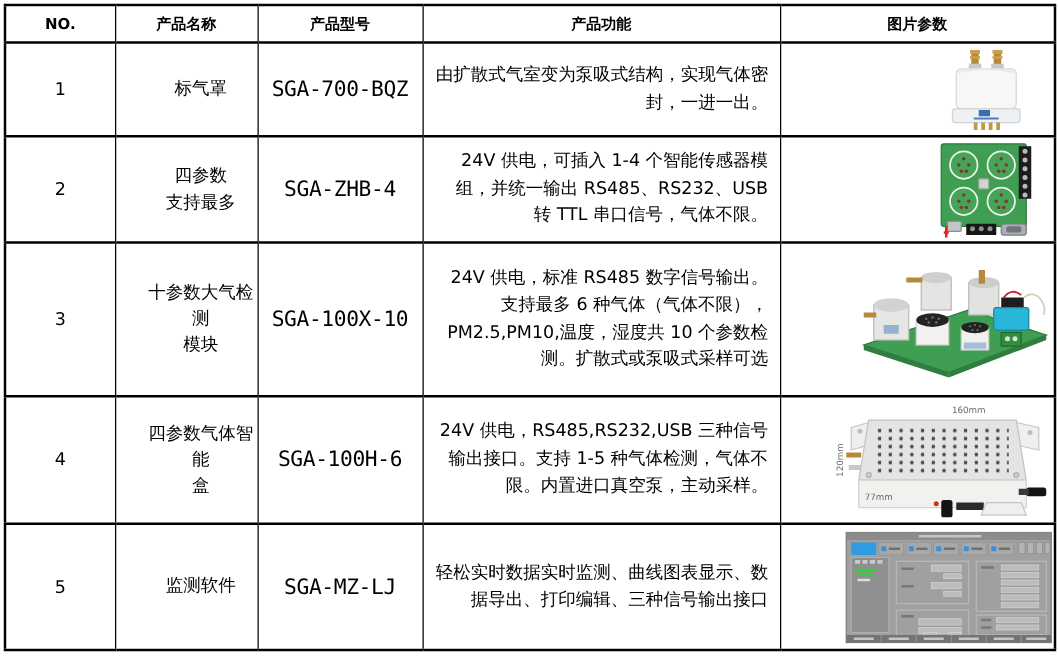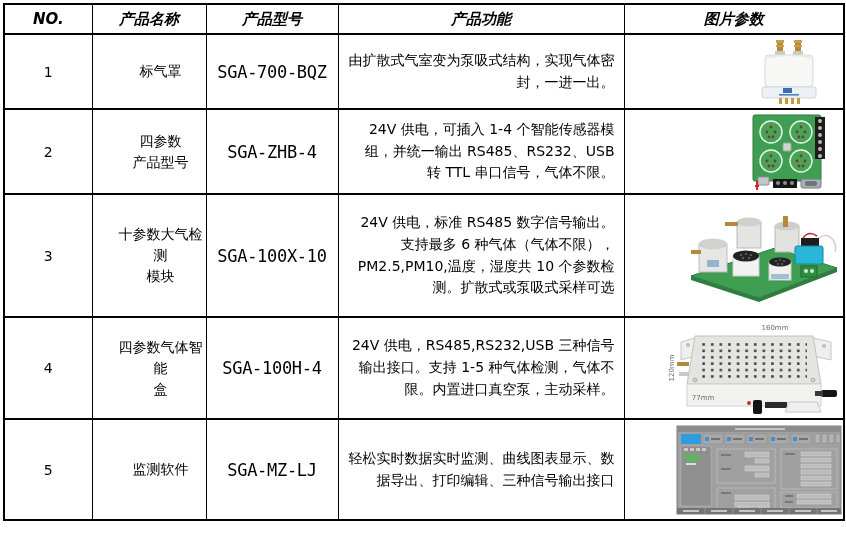--- a/index.html
+++ b/index.html
@@ -1,19 +1,19 @@
 <!DOCTYPE html>
 <html><head>
 <meta charset="utf-8">
 <style>
   html,body{margin:0;padding:0;background:#ffffff;}
   body{width:846px;height:533px;overflow:hidden;font-family:"DejaVu Sans",sans-serif;color:#000;}
   table.spec{border-collapse:collapse;table-layout:fixed;position:absolute;left:3px;top:3px;width:840px;border:2px solid #000;}
   td,th{border:1px solid #000;border-top-width:2px;border-bottom-width:2px;padding:0;vertical-align:middle;overflow:hidden;}
-  th{font-size:15px;font-weight:bold;text-align:center;height:28px;font-style:italic;}
+  th{font-size:12px;font-weight:bold;text-align:center;height:28px;}
   td{font-size:14px;text-align:center;}
   td.func{text-align:right;padding:6px 9px;line-height:1.55;}
   td.name{white-space:pre-line;line-height:1.5;padding-left:23px;}
   td.model{font-family:"DejaVu Sans Mono",monospace;font-size:17px;letter-spacing:-0.3px;}
   td.photo{text-align:right;vertical-align:middle;}
   .r1{height:75px}.r2{height:85px}.r3{height:123px}.r4{height:102px}.r5{height:101px}
   svg{display:inline-block;vertical-align:middle;}
   .dimlabel{font-size:7px;fill:#6a6a6a;font-family:"DejaVu Sans",sans-serif;}
 </style>
 </head>
@@ -68,21 +68,21 @@
           <rect x="52" y="61" width="3" height="6" fill="#c29a45"></rect>
           <rect x="58" y="61" width="3" height="6" fill="#c29a45"></rect>
         </g>
       </svg>
     </td>
   </tr>
 
   <tr class="r2">
     <td>2</td>
     <td class="name">四参数
-产品型号</td>
+支持最多</td>
     <td class="model">SGA-ZHB-4</td>
     <td class="func">24V 供电，可插入 1-4 个智能传感器模组，并统一输出 RS485、RS232、USB 转 TTL 串口信号，气体不限。</td>
     <td class="photo">
       <svg width="110" height="82" viewBox="0 0 110 82">
         <rect x="20" y="4" width="68" height="66" rx="2" fill="#3f9e52" stroke="#2c7a3e"></rect>
 
         <g fill="#46a458" stroke="#eaf4ea" stroke-width="1.4">
           <circle cx="38" cy="21" r="11"></circle>
               <circle cx="68" cy="21" r="11"></circle>
           <circle cx="38" cy="50" r="11"></circle>
@@ -208,21 +208,21 @@
               <circle cx="129" cy="67" r="2" fill="#d9e6d9"></circle>
         </g>
       </svg>
     </td>
   </tr>
 
   <tr class="r4">
     <td>4</td>
     <td class="name">四参数气体智能
 盒</td>
-    <td class="model">SGA-100H-4</td>
+    <td class="model">SGA-100H-6</td>
     <td class="func">24V 供电，RS485,RS232,USB 三种信号输出接口。支持 1-5 种气体检测，气体不限。内置进口真空泵，主动采样。</td>
     <td class="photo">
       <svg width="178" height="92" viewBox="0 0 178 92">
         <defs>
           <pattern id="holes" width="8.6" height="6.4" patternUnits="userSpaceOnUse">
             <rect x="3" y="2" width="2.5" height="2.5" fill="#3c3c3c"></rect>
           </pattern>
         </defs>
         <text class="dimlabel" x="110" y="8" text-anchor="middle">160mm</text>
         <text class="dimlabel" transform="translate(9,46) rotate(-90)" text-anchor="middle">120mm</text>

